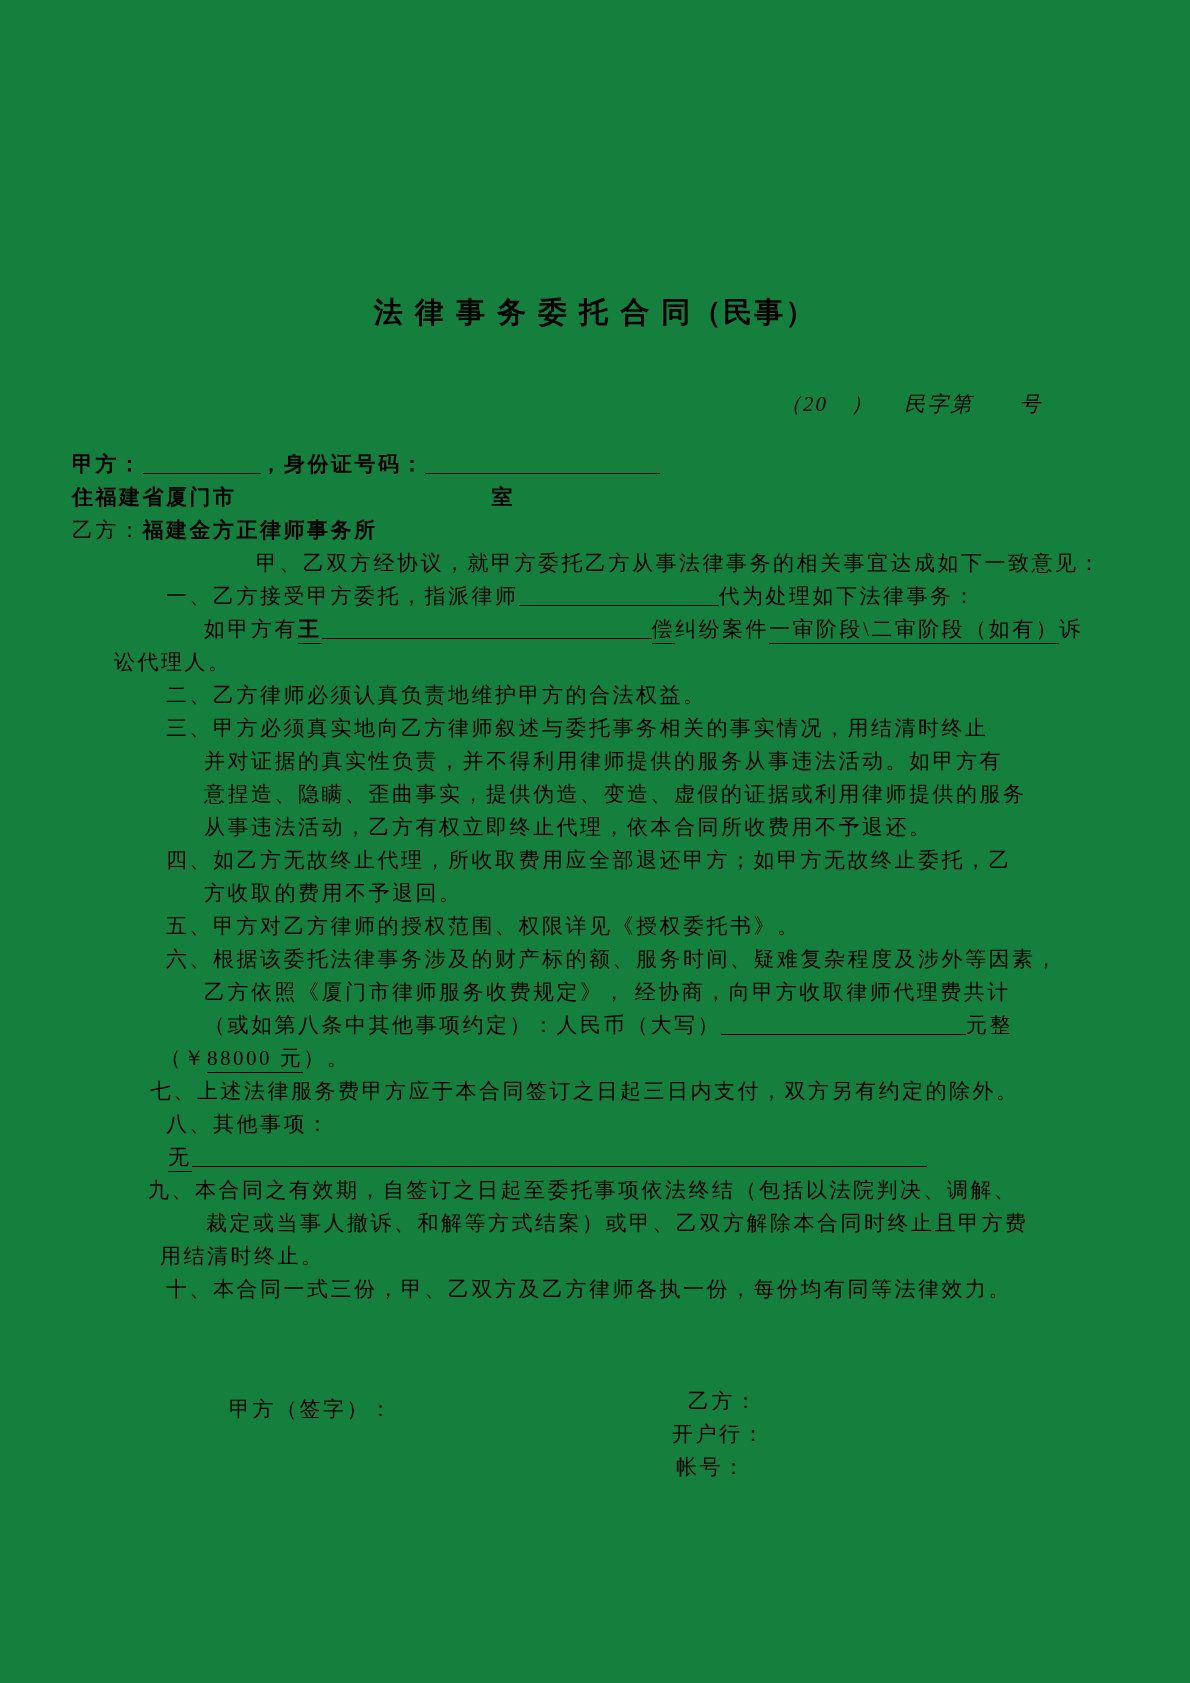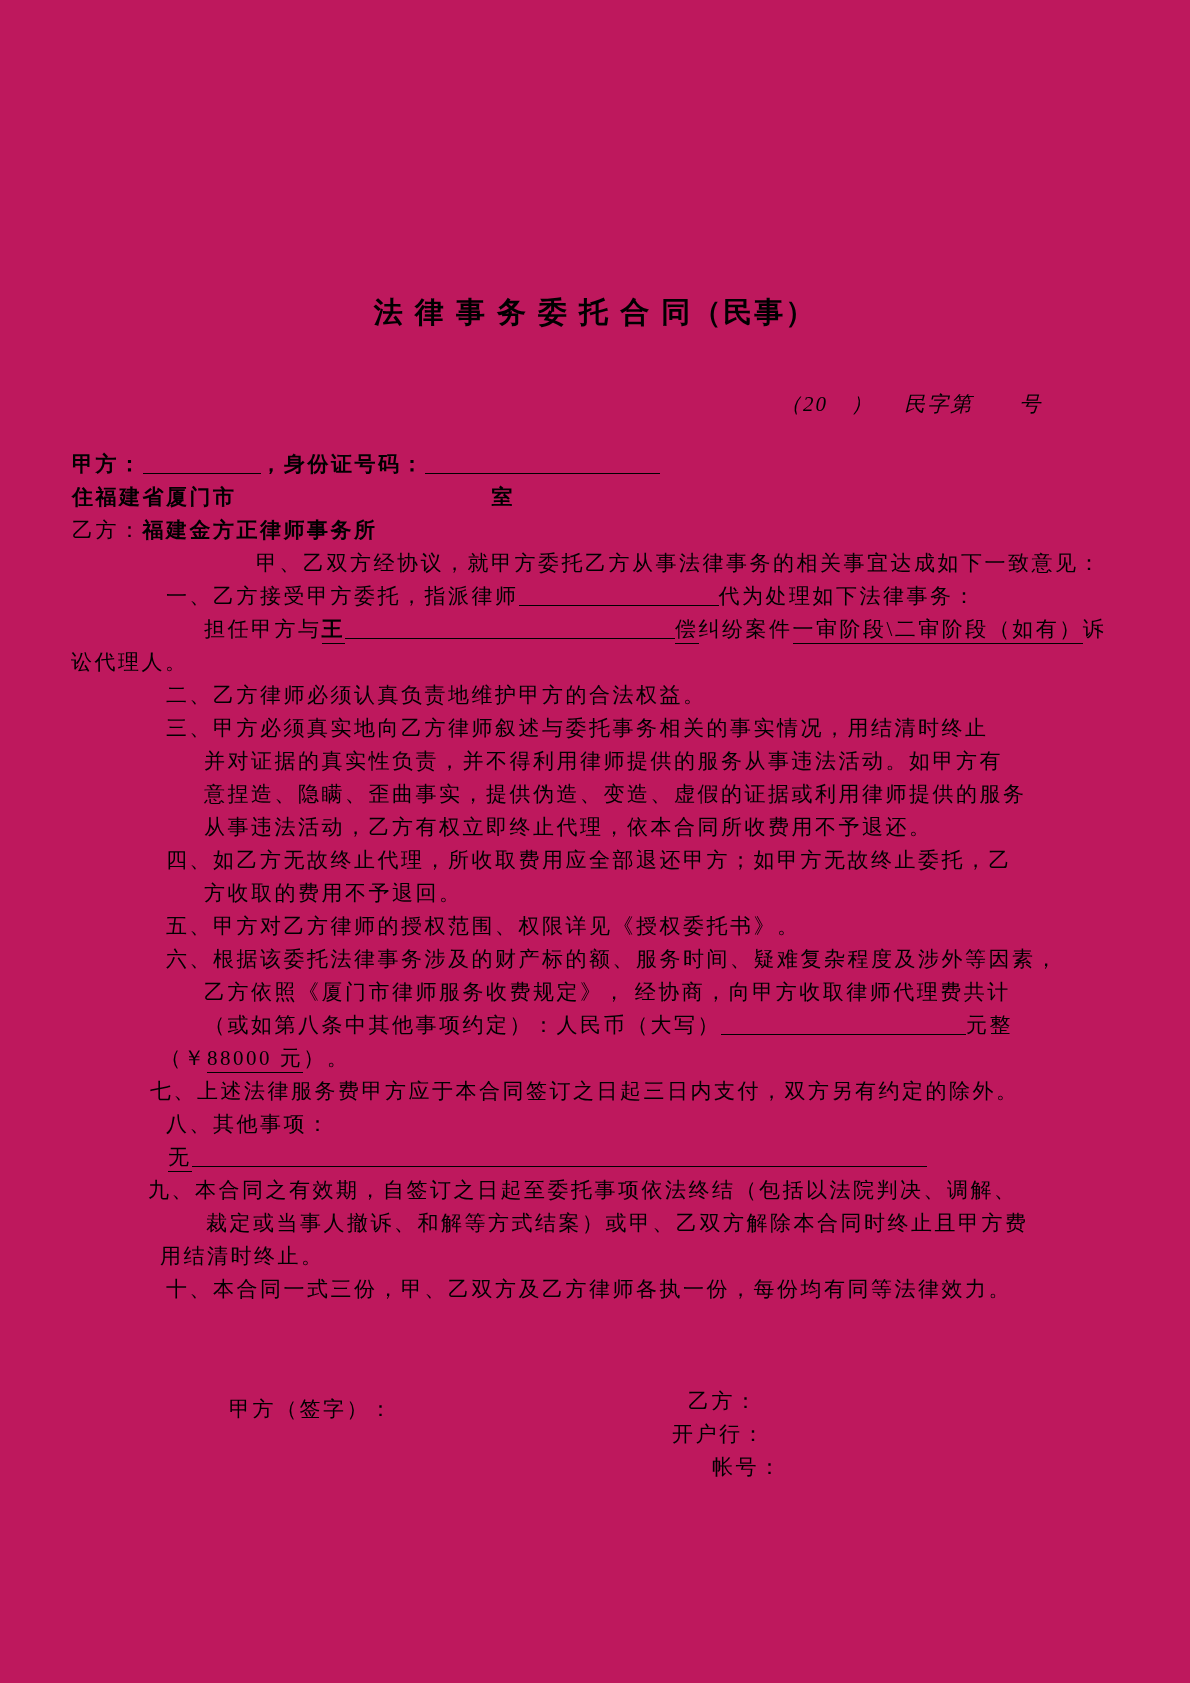--- a/index.html
+++ b/index.html
@@ -1,19 +1,19 @@
 <!DOCTYPE html>
 <html><head>
 <meta charset="utf-8">
 <style>
   html,body{margin:0;padding:0;}
   .page{
     position:relative;
     width:1190px;height:1683px;
-    background:#be185d;color:#000;
+    background:#15803d;color:#000;
     font-family:"Liberation Serif","DejaVu Serif",serif;
     overflow:hidden;
   }
   .title{
     position:absolute;top:293px;left:0;width:100%;
     text-align:center;
     font-family:"Liberation Sans","DejaVu Sans",sans-serif;
     font-weight:bold;font-size:29px;letter-spacing:2px;
     white-space:pre;
   }
@@ -29,39 +29,39 @@
   .b{font-weight:bold;}
   
   .i-party{padding-left:72px;}
   .i-intro{padding-left:256px;}
   .i-item{padding-left:166px;}
   .i-seven{padding-left:150px;}
   .i-nine{padding-left:148px;}
   .i-nine2{padding-left:162px;margin-left:44px;}
   .i-nine3{padding-left:160px;}
   .i-cont{padding-left:204px;}
-  .i-song{padding-left:71px;}
+  .i-song{padding-left:114px;}
   .i-none{padding-left:168px;}
   .i-amt{padding-left:160px;}
   
   .blank{display:inline-block;border-bottom:1.5px solid #000;height:24px;vertical-align:-3px;}
   .w-a{width:118px;}
   .w-id{width:235px;}
   .w-lawyer{width:200px;}
   .w-wang{width:330px;}
   .w-cny{width:245px;}
   .w-none{width:735px;}
   .u{border-bottom:1.5px solid #000;display:inline-block;height:30px;}
   .room-gap{display:inline-block;width:255px;}
   
   .sig{position:absolute;top:1385px;left:0;width:1190px;font-size:21px;line-height:33px;letter-spacing:2.5px;}
   .sig-a{position:absolute;left:205px;top:8px;white-space:pre;margin-left:24px;}
   .sig-b{position:absolute;left:688px;top:0;white-space:pre;}
   .sig-bank{position:absolute;left:672px;top:33px;white-space:pre;}
-  .sig-acct{position:absolute;left:712px;top:66px;white-space:pre;}
+  .sig-acct{position:absolute;left:676px;top:66px;white-space:pre;}
 </style>
 </head>
 <body>
 
 <div class="page">
 
   <div class="title">法 律 事 务 委 托 合 同（民事）</div>
 
   <div class="caseno">（20　）　 民字第　　号</div>
 
@@ -70,21 +70,21 @@
     <div class="ln i-party"><span class="b">甲方：</span><span class="blank w-a"></span><span class="b">，身份证号码：</span><span class="blank w-id"></span></div>
 
     <div class="ln i-party"><span class="b">住福建省厦门市</span><span class="room-gap"></span><span class="b">室</span></div>
 
     <div class="ln i-party"><span>乙方：</span><span class="b">福建金方正律师事务所</span></div>
 
     <div class="ln i-intro">甲、乙双方经协议，就甲方委托乙方从事法律事务的相关事宜达成如下一致意见：</div>
 
     <div class="ln i-item"><span>一、乙方接受甲方委托，指派律师</span><span class="blank w-lawyer"></span><span>代为处理如下法律事务：</span></div>
 
-    <div class="ln i-cont"><span>担任甲方与</span><span class="b u">王</span><span class="blank w-wang"></span><span class="u">偿</span><span>纠纷案件</span><span class="u">一审阶段\二审阶段（如有）</span><span>诉</span></div>
+    <div class="ln i-cont"><span>如甲方有</span><span class="b u">王</span><span class="blank w-wang"></span><span class="u">偿</span><span>纠纷案件</span><span class="u">一审阶段\二审阶段（如有）</span><span>诉</span></div>
 
     <div class="ln i-song">讼代理人。</div>
 
     <div class="ln i-item">二、乙方律师必须认真负责地维护甲方的合法权益。</div>
 
     <div class="ln i-item">三、甲方必须真实地向乙方律师叙述与委托事务相关的事实情况，用结清时终止</div>
     <div class="ln i-cont">并对证据的真实性负责，并不得利用律师提供的服务从事违法活动。如甲方有</div>
     <div class="ln i-cont">意捏造、隐瞒、歪曲事实，提供伪造、变造、虚假的证据或利用律师提供的服务</div>
     <div class="ln i-cont">从事违法活动，乙方有权立即终止代理，依本合同所收费用不予退还。</div>
 

